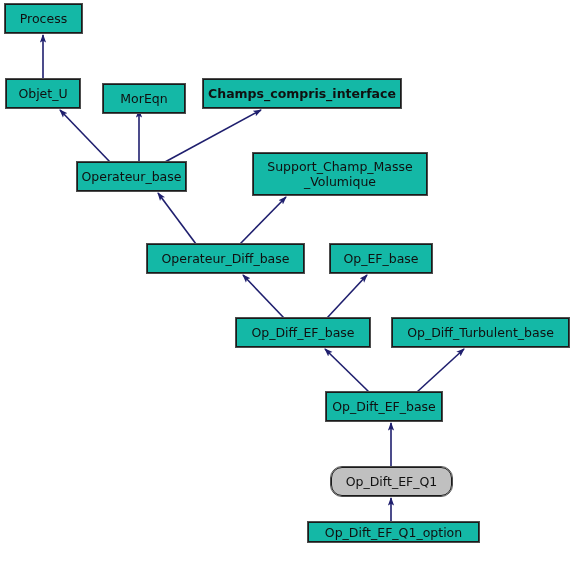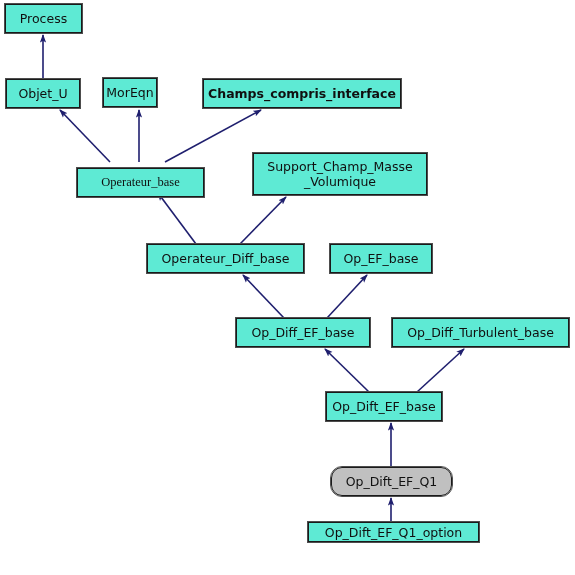--- a/index.html
+++ b/index.html
@@ -19,21 +19,21 @@
     position: absolute;
     left: 0;
     top: 0;
     width: 575px;
     height: 575px;
     display: block;
   }
   .node-box {
     position: absolute;
     box-sizing: border-box;
-    background: #5eead4;
+    background: #14b8a6;
     border: 1px solid #1a1a1a;
     outline: 1px solid #4d4d4d;
     outline-offset: 0px;
     display: flex;
     align-items: center;
     justify-content: center;
     text-align: center;
     color: #101010;
     font-size: 12.5px;
     line-height: 15px;
@@ -67,23 +67,23 @@
         <line x1="327" y1="318" x2="367" y2="275" stroke="#1f1f6e" stroke-width="1.6" marker-end="url(#uml-arrow)"></line>
         <line x1="369" y1="392" x2="325" y2="349" stroke="#1f1f6e" stroke-width="1.6" marker-end="url(#uml-arrow)"></line>
         <line x1="417" y1="392" x2="464" y2="349" stroke="#1f1f6e" stroke-width="1.6" marker-end="url(#uml-arrow)"></line>
         <line x1="391" y1="467" x2="391" y2="423" stroke="#1f1f6e" stroke-width="1.6" marker-end="url(#uml-arrow)"></line>
         <line x1="391" y1="541" x2="391" y2="498" stroke="#1f1f6e" stroke-width="1.6" marker-end="url(#uml-arrow)"></line>
       </g>
   </svg>
   <div id="nodes-layer">
       <div class="node-box" style="left: 5px; top: 4px; width: 77px; height: 29px;">Process</div>
       <div class="node-box" style="left: 6px; top: 79px; width: 74px; height: 29px;">Objet_U</div>
-      <div class="node-box" style="left: 103px; top: 78px; width: 54px; height: 29px;">MorEqn</div>
+      <div class="node-box" style="left: 103px; top: 84px; width: 82px; height: 29px;">MorEqn</div>
       <div class="node-box" style="left: 203px; top: 79px; width: 198px; height: 29px; font-weight: bold;">Champs_compris_interface</div>
-      <div class="node-box" style="left: 77px; top: 168px; width: 127px; height: 29px; font-family: Liberation Serif, serif;">Operateur_base</div>
+      <div class="node-box" style="left: 77px; top: 162px; width: 109px; height: 29px;">Operateur_base</div>
       <div class="node-box" style="left: 228px; top: 153px; width: 174px; height: 42px; margin-left: 25px;">Support_Champ_Masse
 _Volumique</div>
       <div class="node-box" style="left: 147px; top: 244px; width: 157px; height: 29px;">Operateur_Diff_base</div>
       <div class="node-box" style="left: 330px; top: 244px; width: 102px; height: 29px;">Op_EF_base</div>
       <div class="node-box" style="left: 236px; top: 318px; width: 134px; height: 29px;">Op_Diff_EF_base</div>
       <div class="node-box" style="left: 392px; top: 318px; width: 177px; height: 29px;">Op_Diff_Turbulent_base</div>
       <div class="node-box" style="left: 326px; top: 392px; width: 116px; height: 29px;">Op_Dift_EF_base</div>
       <div class="node-box highlight" style="left: 331px; top: 467px; width: 121px; height: 29px;">Op_Dift_EF_Q1</div>
       <div class="node-box" style="left: 308px; top: 522px; width: 171px; height: 20px;">Op_Dift_EF_Q1_option</div>
     </div>

